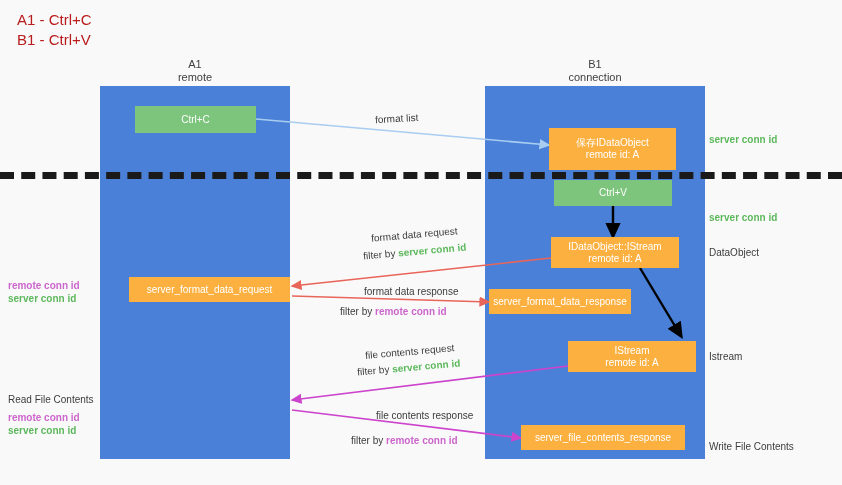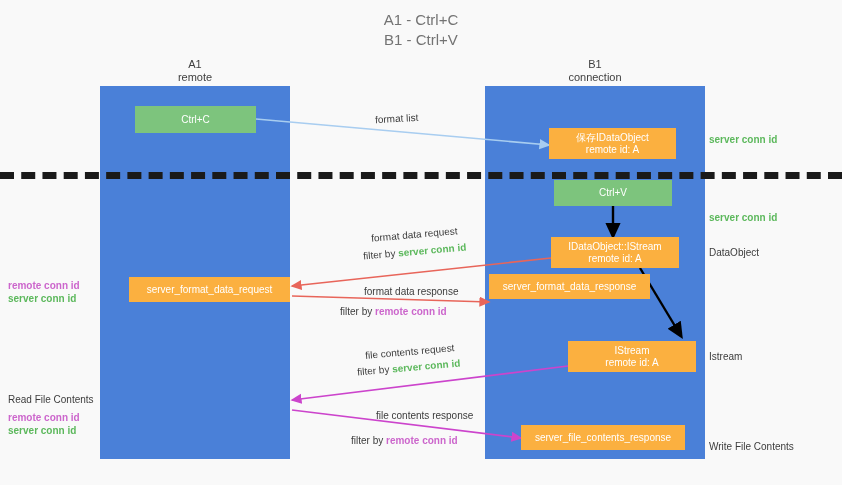--- a/index.html
+++ b/index.html
@@ -25,25 +25,26 @@
     color: #404040;
     font-size: 11px;
     line-height: 13px;
     white-space: pre-line;
   }
   .title {
     position: absolute;
     left: 0;
     right: 0;
     top: 10px;
-    text-align: center;
-    color: #737373;
+    text-align: left;
+    color: #b91c1c;
     font-size: 15px;
     line-height: 20px;
     white-space: pre-line;
+    padding-left: 17px;
   }
   .node {
     position: absolute;
     box-sizing: border-box;
     display: flex;
     flex-direction: column;
     align-items: center;
     justify-content: center;
     color: #ffffff;
     font-size: 10px;
@@ -130,35 +131,35 @@
 
   <div class="node green" style="left:135px; top:106px; width:121px; height:27px;">
     <span>Ctrl+C</span>
   </div>
 
   <div class="node orange" style="left:129px; top:277px; width:161px; height:25px;">
     <span>server_format_data_request</span>
   </div>
 
 
-  <div class="node orange" style="left:549px; top:128px; width:127px; height:31px;">
+  <div class="node orange" style="left:549px; top:128px; width:127px; height:42px;">
     <span>保存IDataObject</span>
     <span class="l2">remote id: A</span>
   </div>
 
   <div class="node green" style="left:554px; top:180px; width:118px; height:26px;">
     <span>Ctrl+V</span>
   </div>
 
   <div class="node orange" style="left:551px; top:237px; width:128px; height:31px;">
     <span>IDataObject::IStream</span>
     <span class="l2">remote id: A</span>
   </div>
 
-  <div class="node orange" style="left:489px; top:274px; width:161px; height:25px;">
+  <div class="node orange" style="left:489px; top:289px; width:142px; height:25px;">
     <span>server_format_data_response</span>
   </div>
 
   <div class="node orange" style="left:568px; top:341px; width:128px; height:31px;">
     <span>IStream</span>
     <span class="l2">remote id: A</span>
   </div>
 
   <div class="node orange" style="left:521px; top:425px; width:164px; height:25px;">
     <span>server_file_contents_response</span>

